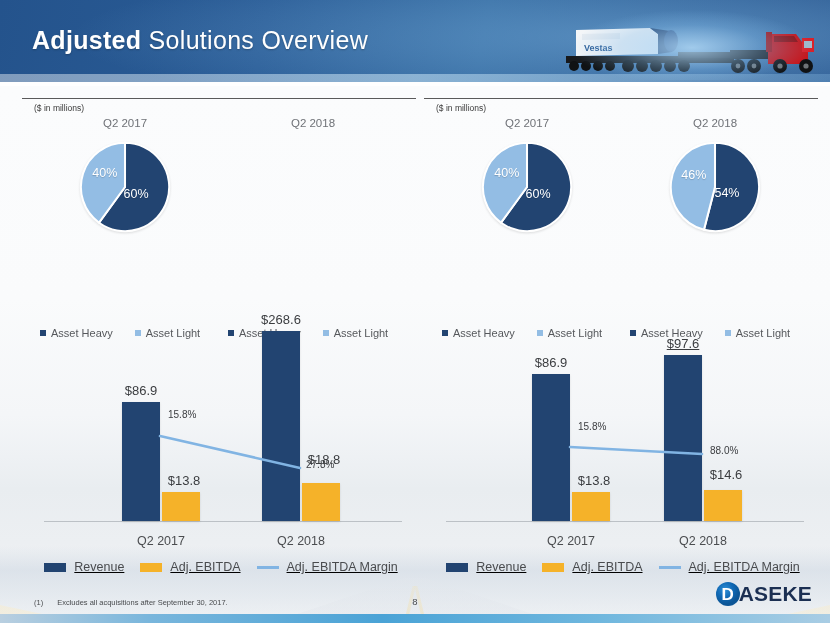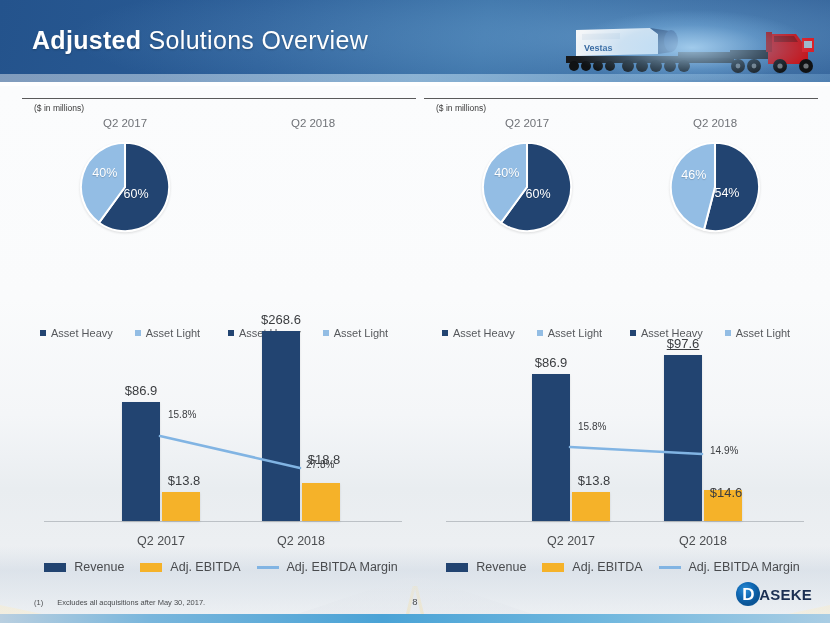--- a/index.html
+++ b/index.html
@@ -148,21 +148,21 @@
   .margin-val {
     position: absolute; font-size: 10px; color: #3b3d40;
     white-space: nowrap;
   }
 
   
   .bar-legend {
     position: relative; height: 22px; margin-top: 0;
     display: flex; justify-content: center; align-items: center; gap: 16px;
   }
-  .bl-item { display: flex; align-items: center; gap: 8px; }
+  .bl-item { display: flex; align-items: center; gap: 8px; text-decoration: underline; }
   .bl-rect { width: 22px; height: 9px; }
   .bl-line { width: 22px; height: 3px; }
   .bl-txt { font-size: 12.5px; color: #494b4e; white-space: nowrap; }
 
   
   .footnote {
     position: absolute; left: 34px; bottom: 16px;
     font-size: 7.5px; color: #4a4c4f; display: flex; gap: 14px;
   }
   .page-num {
@@ -173,21 +173,21 @@
     position: absolute; right: 18px; bottom: 17px;
     display: flex; align-items: center; gap: 0px;
   }
   .logo-d {
     width: 24px; height: 24px; border-radius: 50%;
     background: radial-gradient(60% 60% at 38% 32%, #2f8fd6 0%, #1069b5 55%, #0b5596 100%);
     display: flex; align-items: center; justify-content: center;
     color: #ffffff; font-size: 17px; font-weight: 700; line-height: 1;
   }
   .logo-word {
-    font-size: 15px; font-weight: 700; color: #1b2f52; letter-spacing: .2px;
+    font-size: 21px; font-weight: 700; color: #1b2f52; letter-spacing: .2px;
     margin-left: -1px;
   }
 </style>
 </head>
 <body>
 
 <div id="slide">
 
   <div class="bg-road">
     <div class="bg-horizon"></div>
@@ -402,27 +402,27 @@
       <div class="bar bar-rev" style="left:108px; height:147px;"></div>
       <div class="bar-val" style="left:127px; bottom:186px;">$86.9</div>
 
       <div class="bar bar-ebi" style="left:148px; height:29px;"></div>
       <div class="bar-val" style="left:170px; bottom:68px;">$13.8</div>
 
       <div class="bar bar-rev" style="left:240px; height:166px;"></div>
       <div class="bar-val" style="left:259px; bottom:205px;text-decoration:underline;">$97.6</div>
 
       <div class="bar bar-ebi" style="left:280px; height:31px;"></div>
-      <div class="bar-val" style="left:302px; bottom:56px;">$14.6</div>
+      <div class="bar-val" style="left:302px; bottom:74px;">$14.6</div>
 
       <svg class="margin-line" viewBox="0 0 398 225" preserveAspectRatio="none">
         <line x1="146" y1="116" x2="278" y2="123" stroke="#81b4e3" stroke-width="2.6" stroke-linecap="round"></line>
       </svg>
       <div class="margin-val" style="left:154px; top:90px;">15.8%</div>
-      <div class="margin-val" style="left:286px; top:114px;">14.9%</div>
+      <div class="margin-val" style="left:286px; top:114px;">88.0%</div>
 
       <div class="x-tick" style="left:147px;">Q2 2017</div>
       <div class="x-tick" style="left:279px;">Q2 2018</div>
     </div>
 
     <div class="bar-legend">
       <div class="bl-item">
         <span class="bl-rect" style="background:#224471"></span>
         <span class="bl-txt">Revenue</span>
       </div>
@@ -432,21 +432,21 @@
       </div>
       <div class="bl-item">
         <span class="bl-line" style="background:#81b4e3"></span>
         <span class="bl-txt">Adj. EBITDA Margin</span>
       </div>
     </div>
   </div>
 
   <div class="footnote">
     <span>(1)</span>
-    <span>Excludes all acquisitions after May 30, 2017.</span>
+    <span>Excludes all acquisitions after September 30, 2017.</span>
   </div>
   <div class="page-num">8</div>
   <div class="logo">
     <span class="logo-d">D</span>
     <span class="logo-word">ASEKE</span>
   </div>
 
 </div>
 
 </body></html>

